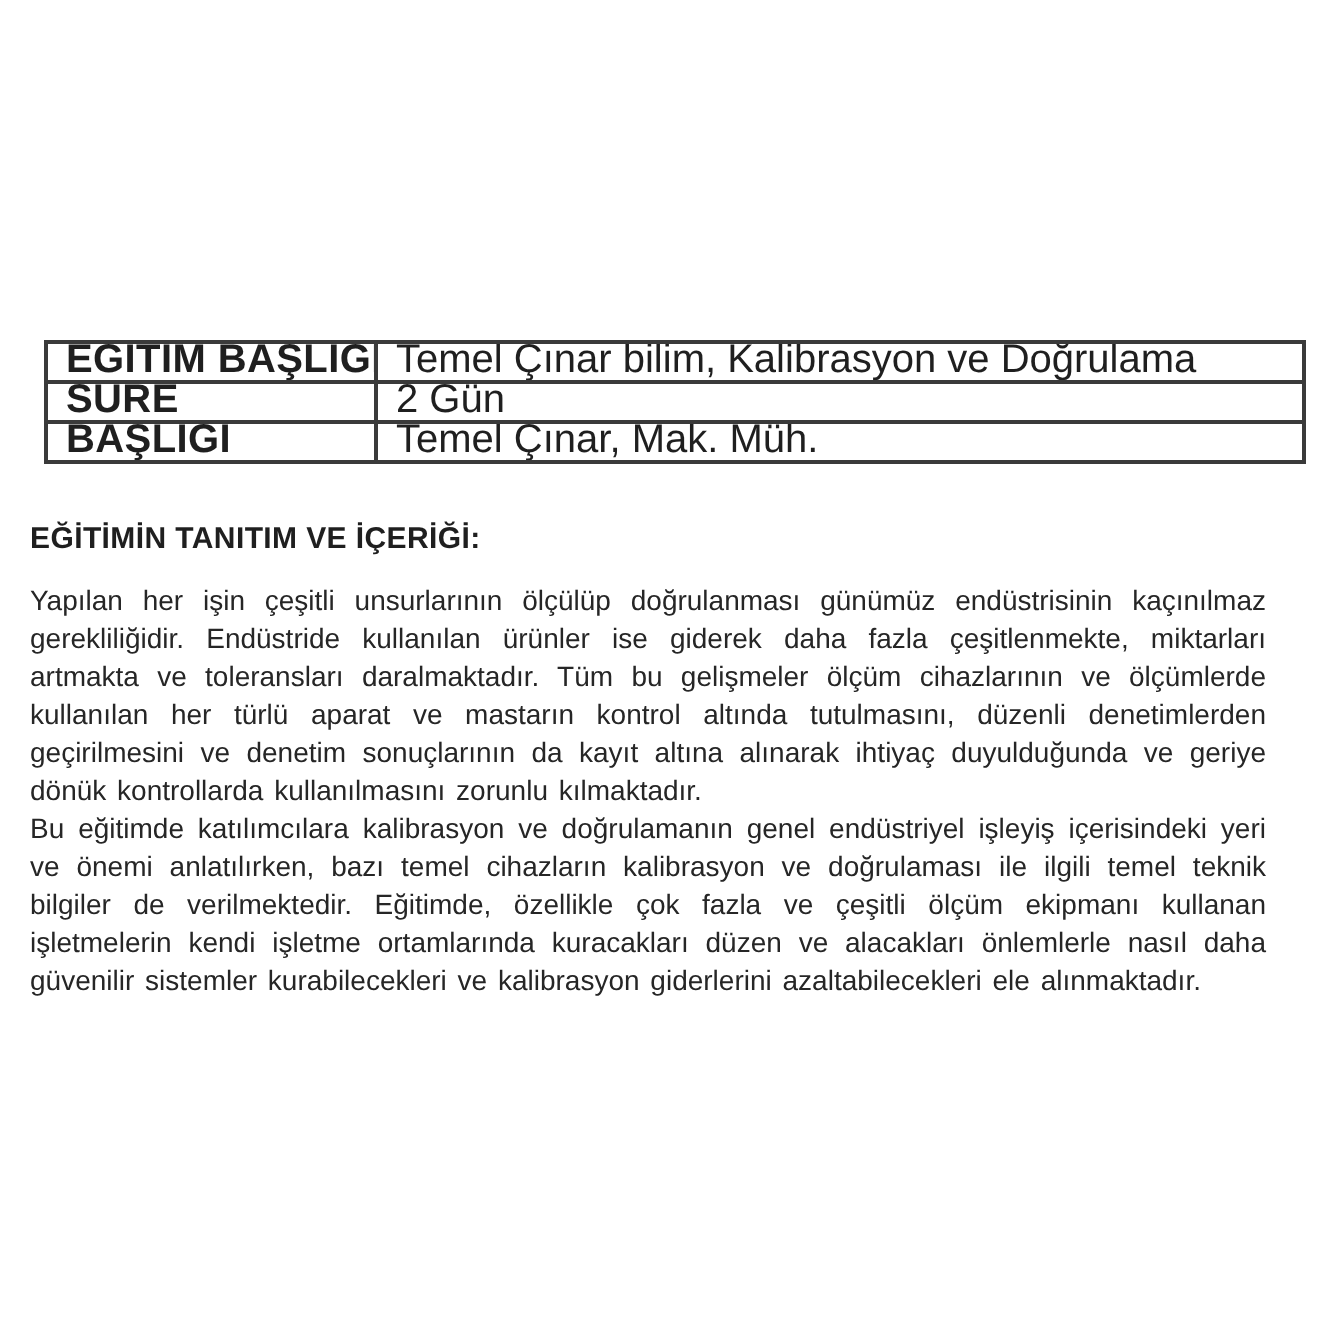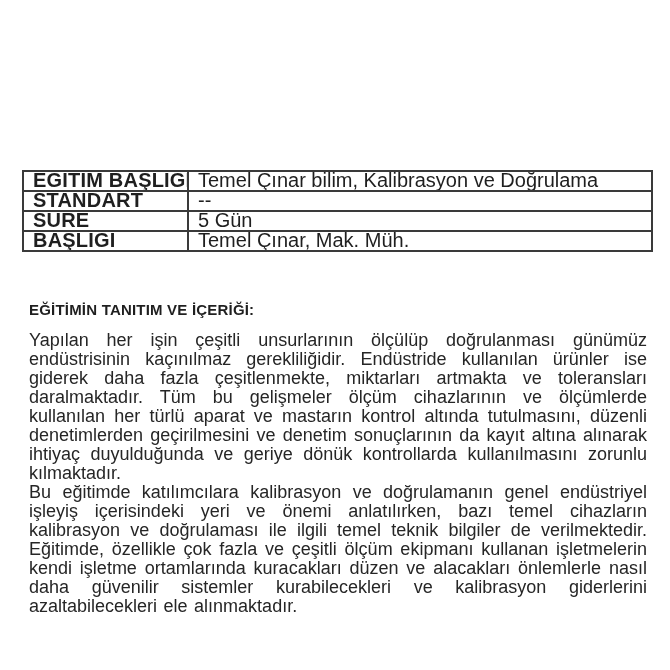--- a/index.html
+++ b/index.html
@@ -33,59 +33,54 @@
     white-space: nowrap;
     overflow: hidden;
   }
   .info-table td.label-cell {
     width: 146px;
     font-weight: bold;
     letter-spacing: 0.2px;
   }
   .section {
     position: absolute;
-    left: 29px;
+    left: 15px;
     top: 261px;
     width: 618px;
-    margin-top: 40px;
   }
   .section-heading {
     font-size: 15px;
     font-weight: bold;
     letter-spacing: 0.2px;
     margin: 0 0 13px 0;
     color: #1f1f1f;
   }
   .body-paragraph {
-    font-size: 18px;
+    font-size: 14px;
     line-height: 19px;
     text-align: justify;
     margin: 0;
     color: #262626;
     word-spacing: 1.5px;
   }
 </style>
 </head>
 <body>
 
 <div class="page">
 
   <table class="info-table">
     <tbody>
       <tr>
         <td class="label-cell">EĞİTİM BAŞLIĞI</td>
         <td class="value-cell">Temel Çınar bilim, Kalibrasyon ve Doğrulama</td>
       </tr>
       <tr>
-        <td class="label-cell">STANDART</td>
-        <td class="value-cell">--</td>
-      </tr>
-      <tr>
         <td class="label-cell">SÜRE</td>
-        <td class="value-cell">5 Gün</td>
+        <td class="value-cell">2 Gün</td>
       </tr>
       <tr>
         <td class="label-cell">BAŞLIĞI</td>
         <td class="value-cell">Temel Çınar, Mak. Müh.</td>
       </tr>
     </tbody>
   </table>
 
   <div class="section">
     <h2 class="section-heading">EĞİTİMİN TANITIM VE İÇERİĞİ:</h2>

